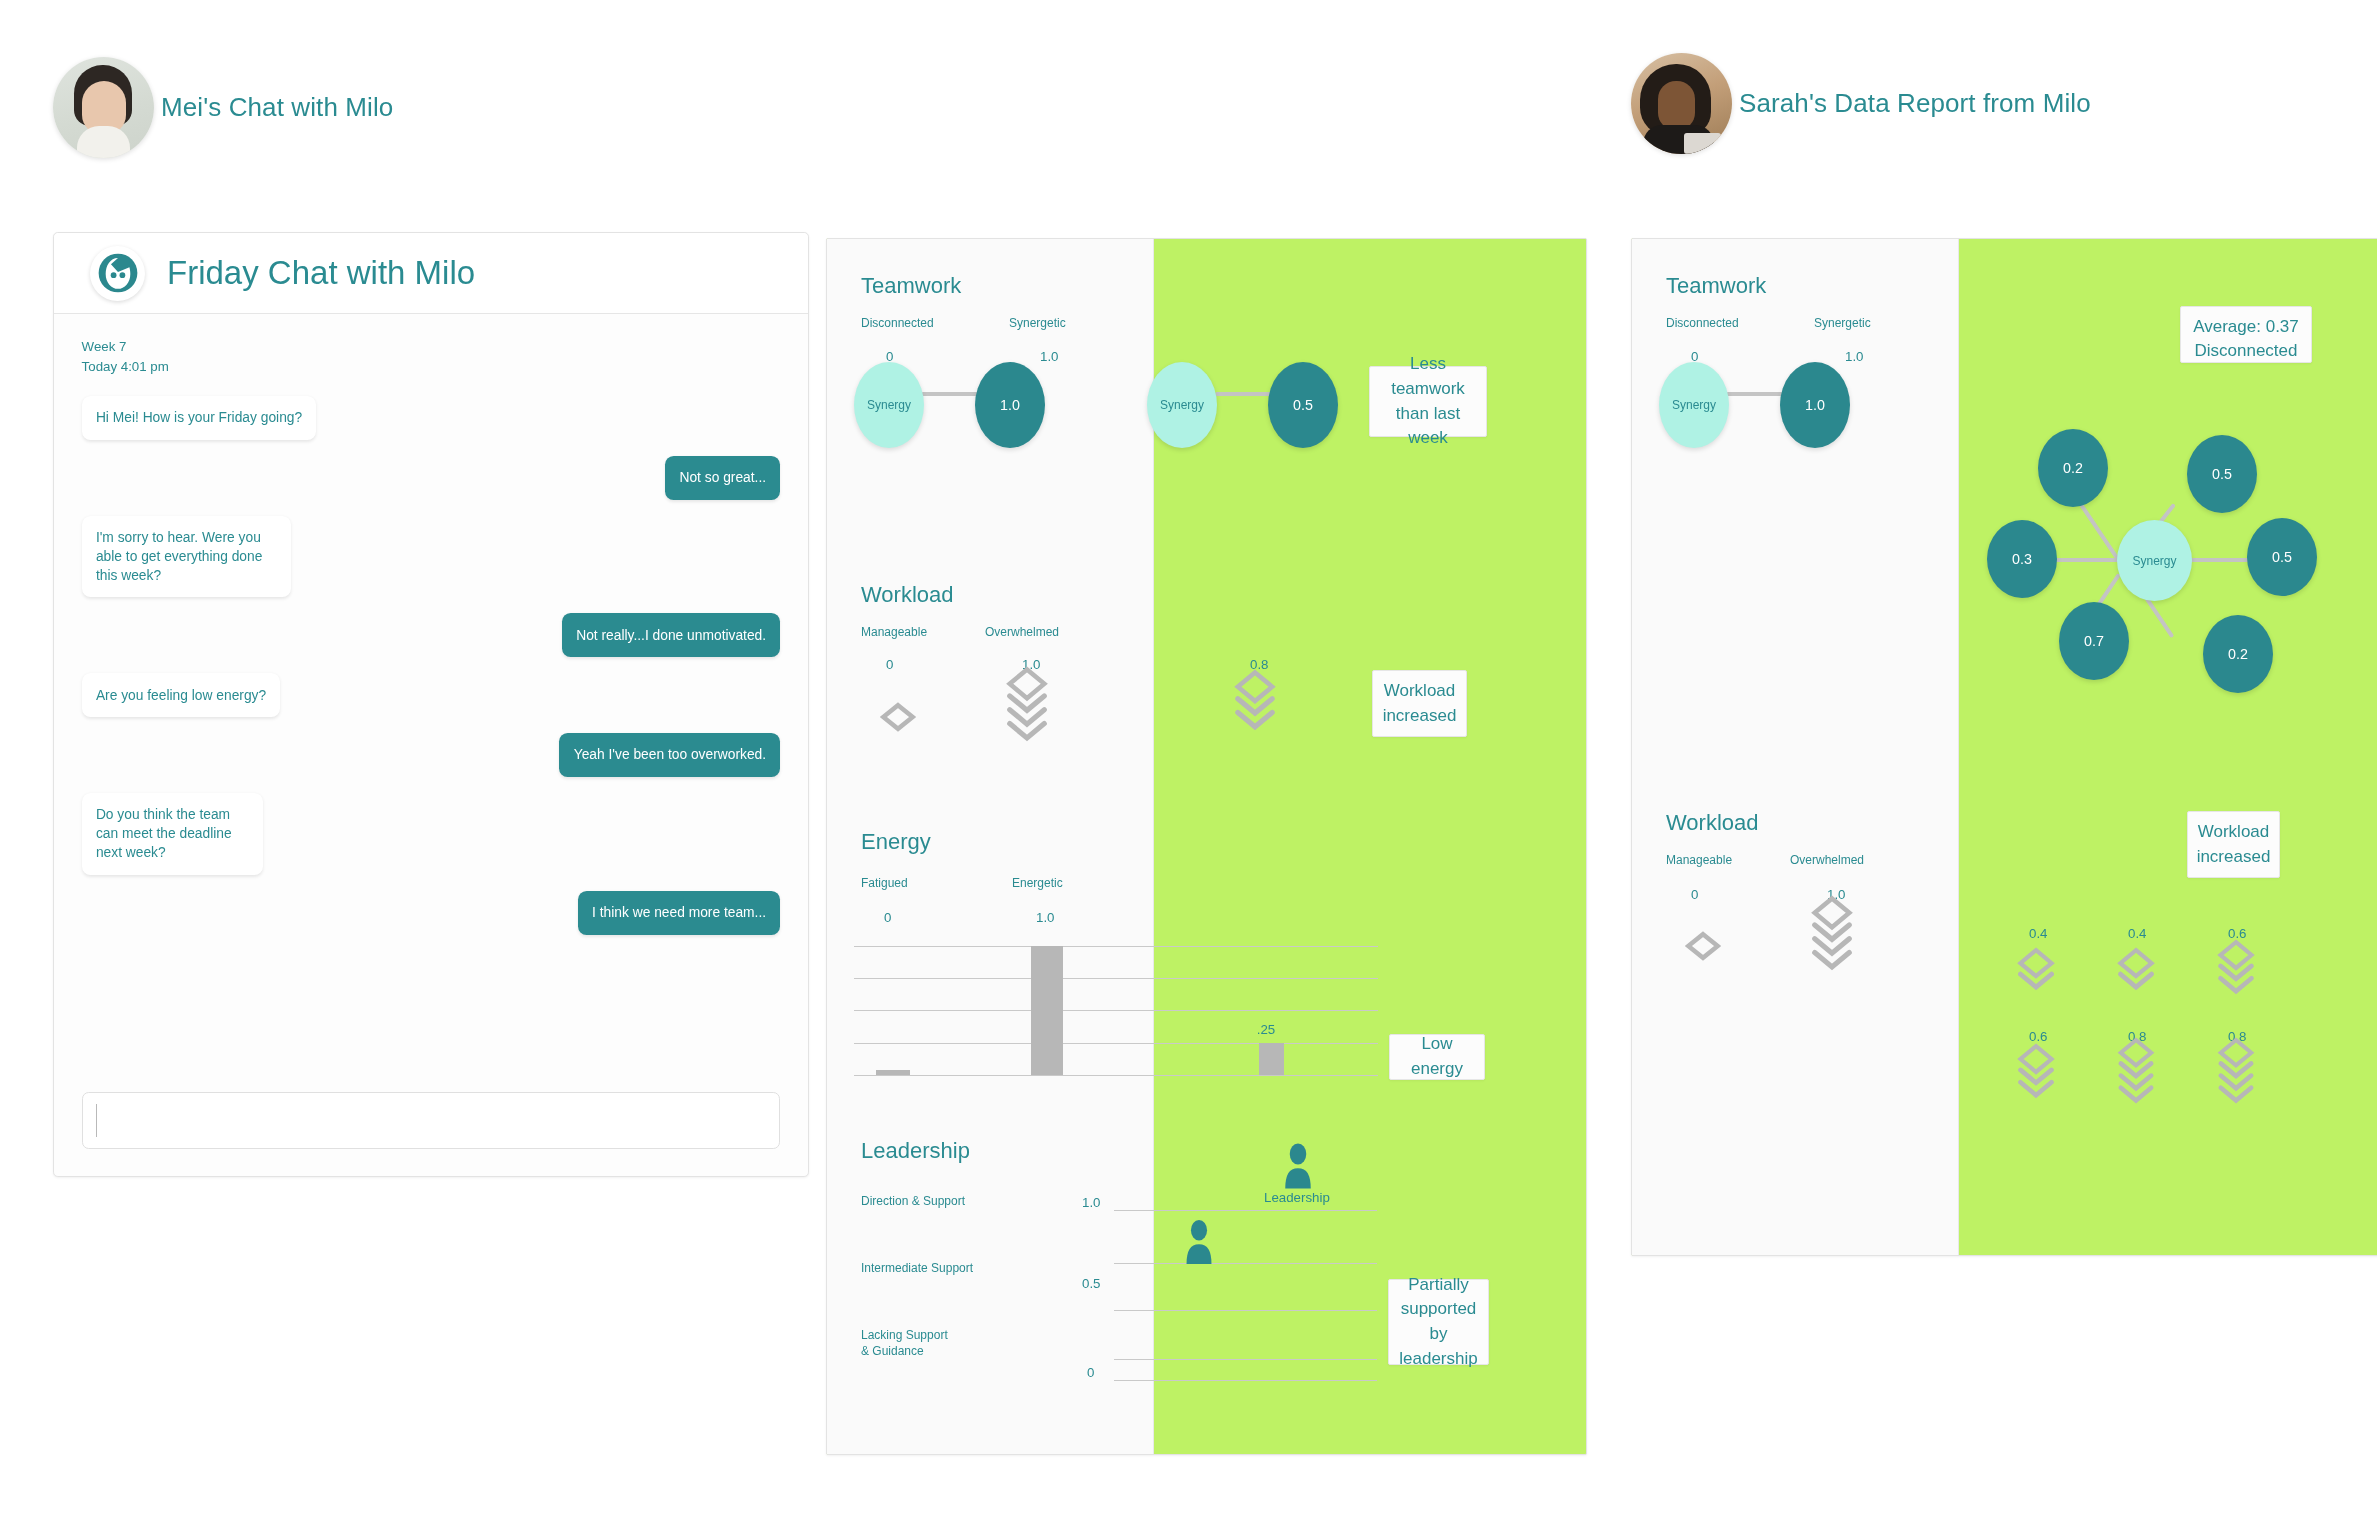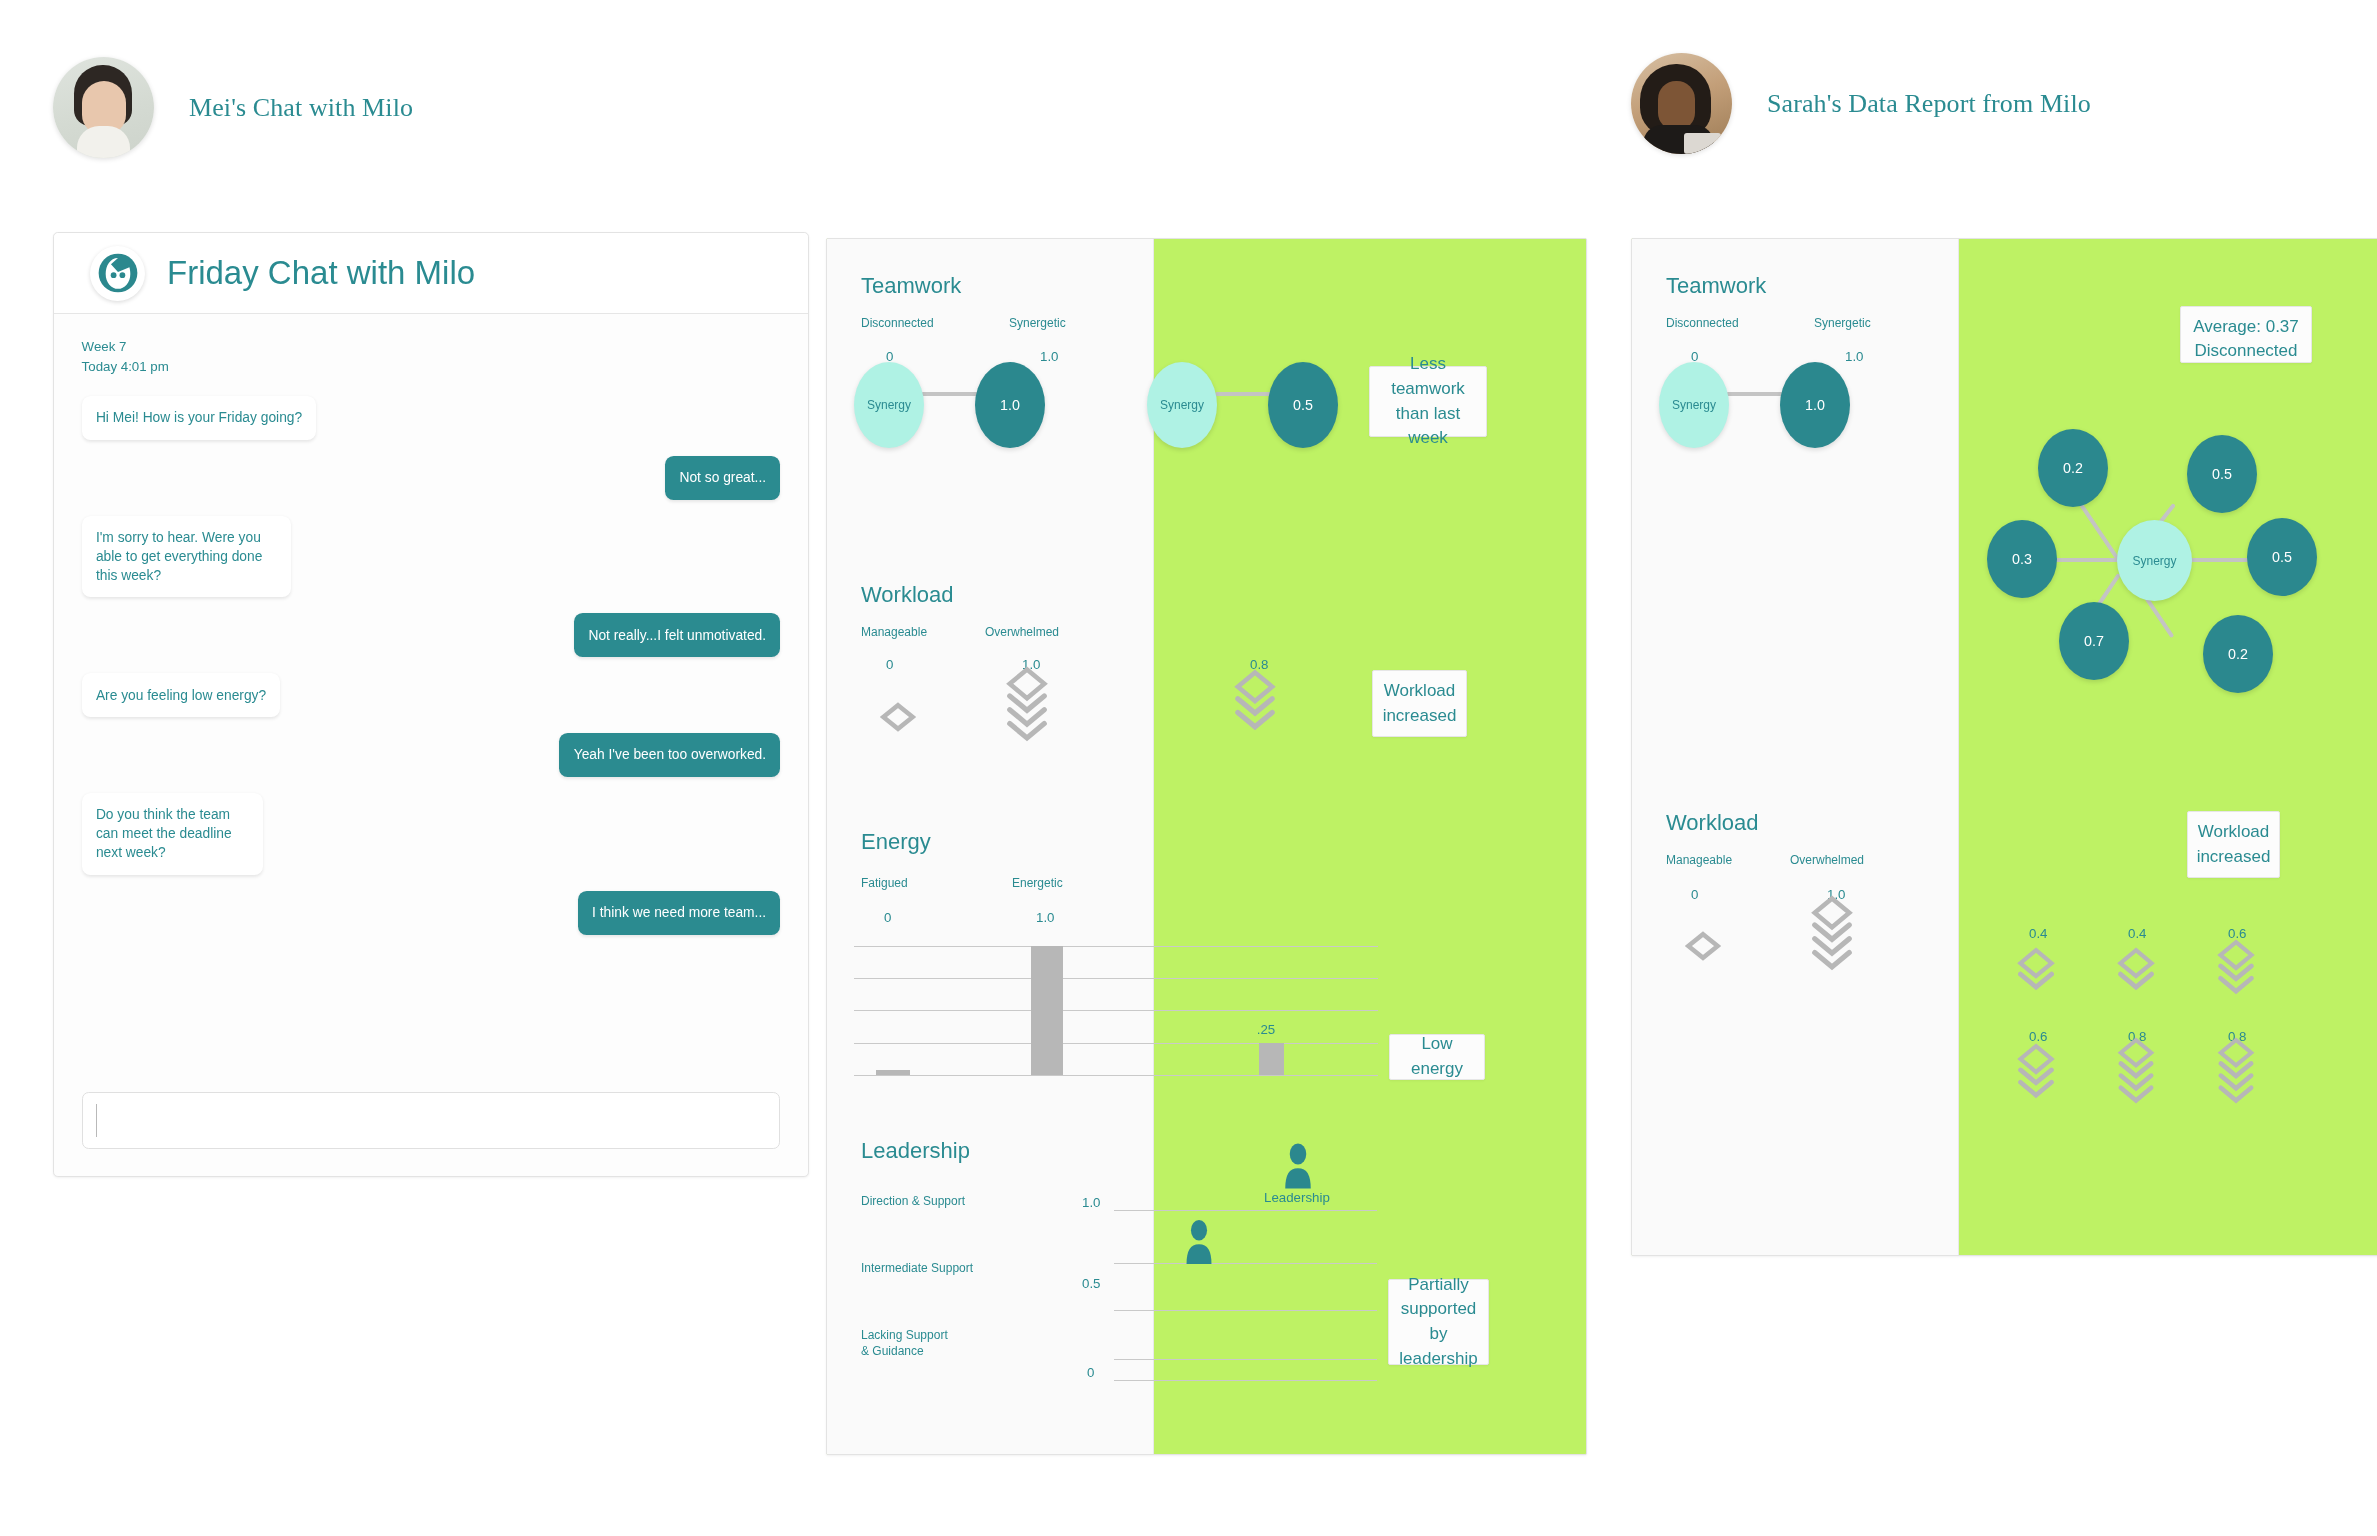--- a/index.html
+++ b/index.html
@@ -1,21 +1,21 @@
 <!DOCTYPE html>
 <html style="font-size:7.6px"><head>
 <meta charset="utf-8">
 <style>
   * { box-sizing: border-box; margin:0; padding:0; }
   html,body { width:3198px; height:1536px; background:#ffffff;
     font-family:"Liberation Sans", sans-serif; }
   .root { position:relative; width:3198px; height:1536px; }
 
   
-  .sect-head { position:absolute; display:flex; align-items:center; gap:35px;font-family:Liberation Serif, serif; }
+  .sect-head { position:absolute; display:flex; align-items:center; gap:7px; }
   .ava { width:101px; height:101px; border-radius:50%; overflow:hidden;
          box-shadow:0 1.4px 4.8px rgba(0,0,0,.13); position:relative; flex:0 0 auto; }
   .ava-mei { background:linear-gradient(165deg,#dfe4de 0%,#d4dad2 55%,#cdd3cb 100%); }
   .ava-sarah{ background:linear-gradient(160deg,#d7c0a4 0%,#c39f79 45%,#9b7a54 100%); }
   
   .ava i { position:absolute; display:block; }
   .mei-hair { width:58px; height:61px; left:21.4px; top:7.6px; border-radius:28.5px 28.5px 16px 16px;
               background:#2d2723; }
   .mei-face { width:44px; height:53px; left:28.5px; top:24px; border-radius:22px 22px 19px 19px;
               background:#e8c7ad; }
@@ -129,21 +129,21 @@
         <div class="row l">
           <div class="bub l">Hi Mei! How is your Friday going?</div>
           </div>
         <div class="row r">
           <div class="bub r">Not so great...</div>
           </div>
         <div class="row l">
           <div class="bub l" style="max-width:30%">I'm sorry to hear. Were you able to get everything done this week?</div>
           </div>
         <div class="row r">
-          <div class="bub r">Not really...I felt unmotivated.</div>
+          <div class="bub r">Not really...I done unmotivated.</div>
           </div>
         <div class="row l">
           <div class="bub l">Are you feeling low energy?</div>
           </div>
         <div class="row r">
           <div class="bub r">Yeah I've been too overworked.</div>
           </div>
         <div class="row l">
           <div class="bub l" style="max-width:26%">Do you think the team can meet the deadline next week?</div>
           </div>

